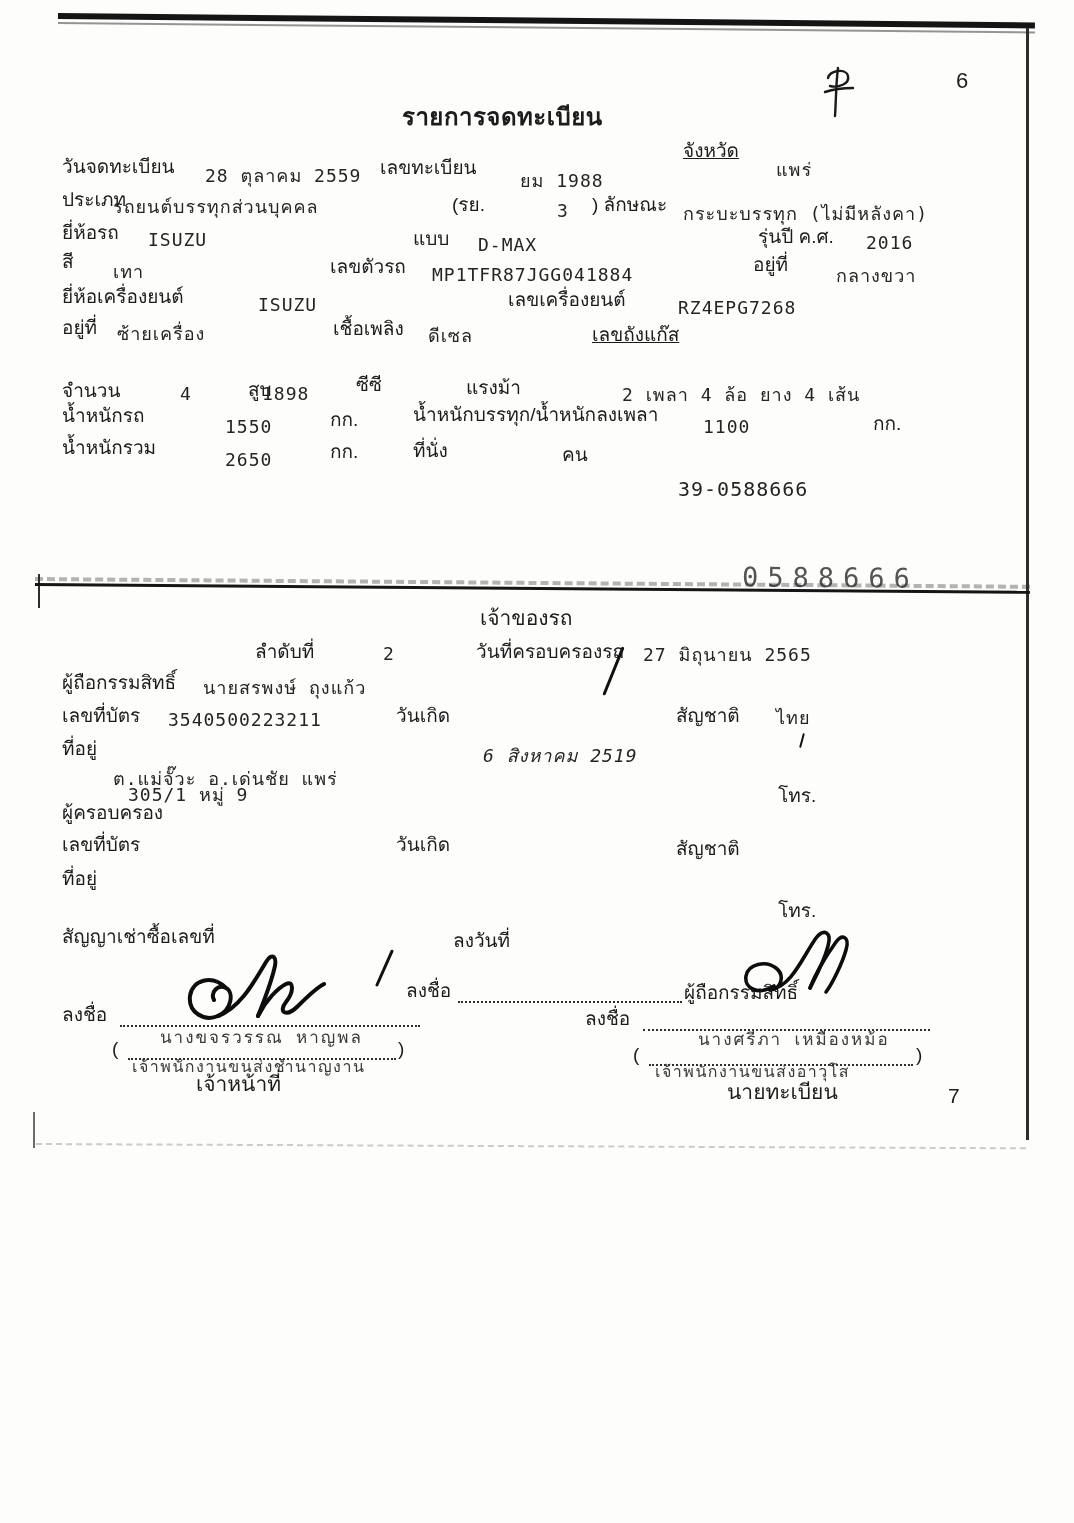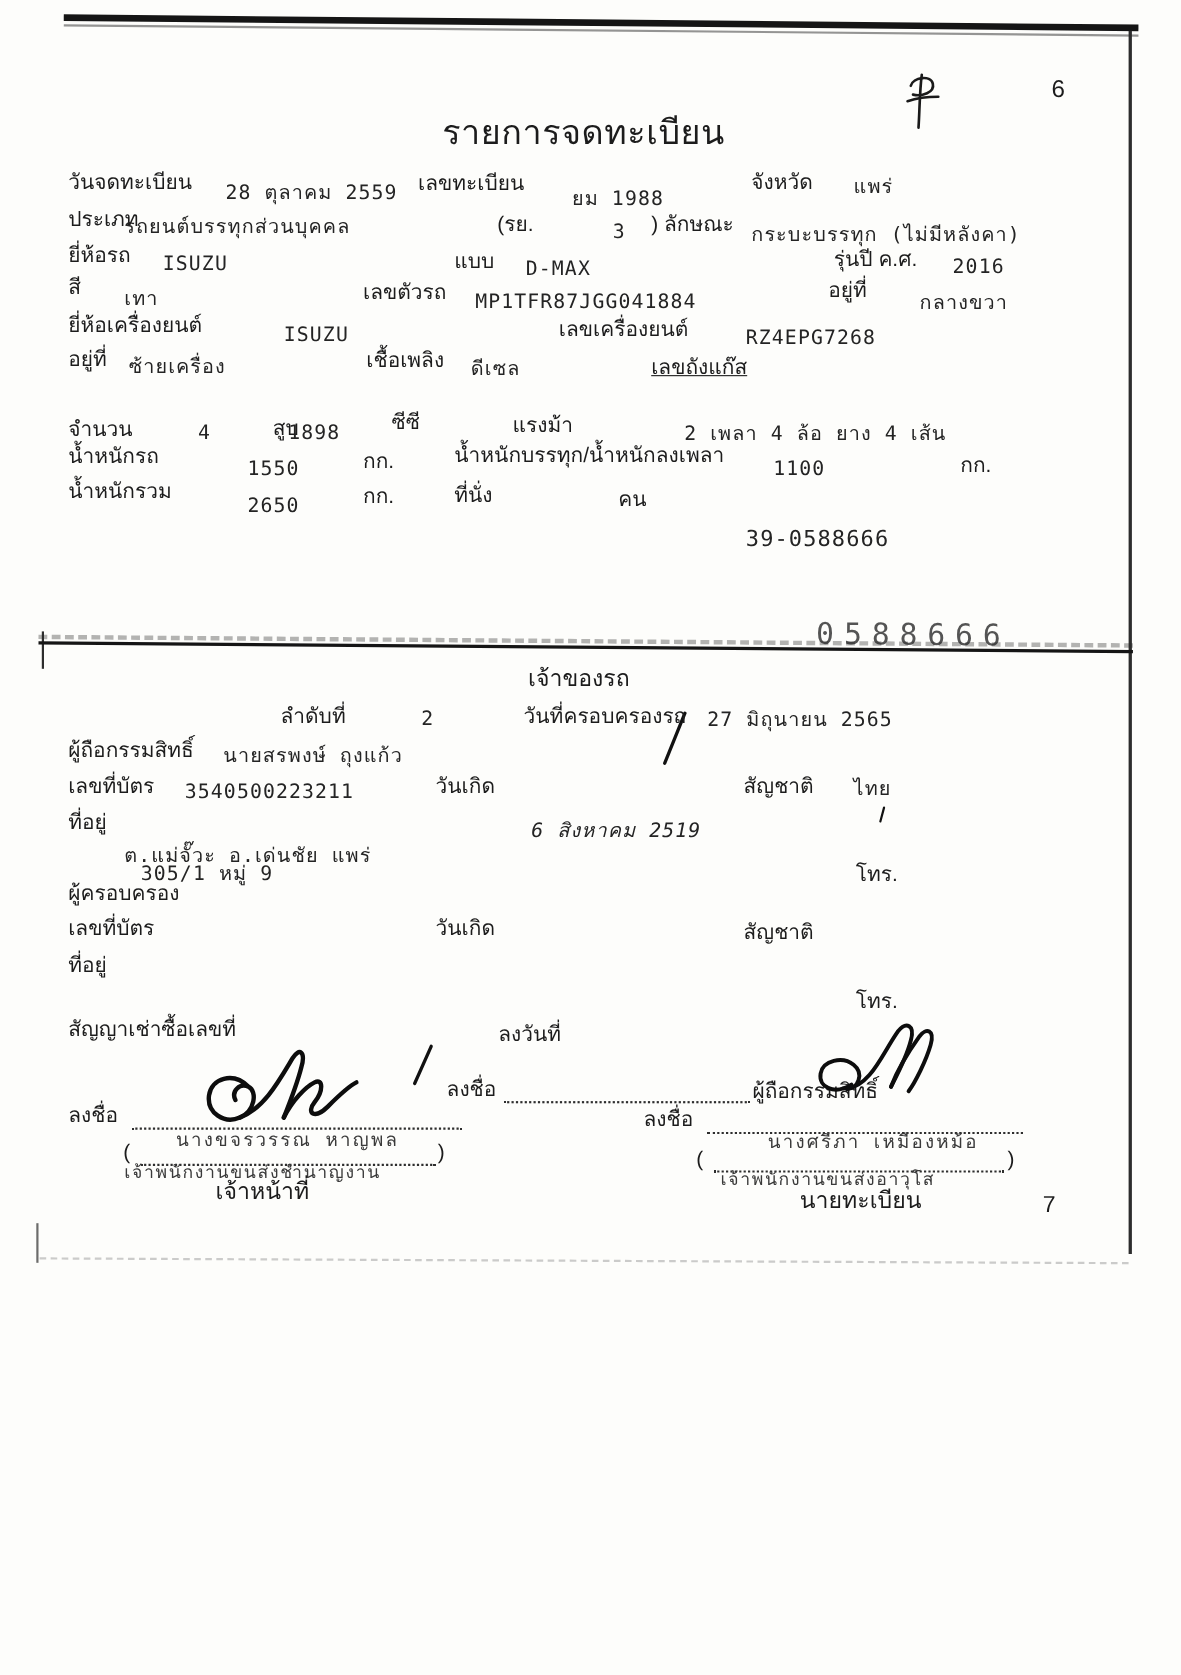--- a/index.html
+++ b/index.html
@@ -4,21 +4,21 @@
 <style>
   html,body{margin:0;padding:0;background:#ffffff;}
   .doc{
     position:relative;width:1074px;height:1523px;margin:0 auto;
     background:#fdfdfb;overflow:hidden;
     font-family:"Liberation Sans","DejaVu Sans",sans-serif;color:#1c1c1c;
   }
   .t{position:absolute;white-space:nowrap;font-size:19px;line-height:1.15;}
   .tw{font-family:"DejaVu Sans Mono","Liberation Mono",monospace;font-size:18px;letter-spacing:1px;color:#242424;}
   .b{font-weight:normal;}
-  .center-title{font-size:31px;font-weight:normal;letter-spacing:.5px;}
+  .center-title{font-size:24px;font-weight:bold;letter-spacing:.5px;}
   .dots{position:absolute;border-bottom:2.6px dotted #2e2e2e;height:20px;}
   .vline{position:absolute;background:#2d2d2d;}
   .hline{position:absolute;background:#151515;}
   .slash{position:absolute;background:#111;width:2.5px;border-radius:2px;}
   .faintnum{
     position:absolute;font-family:"DejaVu Sans Mono","Liberation Mono",monospace;
     font-size:27px;letter-spacing:9px;color:#303030;opacity:.82;transform:rotate(.5deg);
   }
   .stampname{font-size:17px;letter-spacing:2px;color:#3a3a3a;}
   .stamppos{font-size:16px;letter-spacing:1.5px;color:#3a3a3a;}
@@ -41,21 +41,21 @@
     </g>
   </svg>
   <span class="t" style="left:956px;top:68px;font-size:22px;">6</span>
 
   <span class="t center-title" style="left:402px;top:103px;">รายการจดทะเบียน</span>
 
   <span class="t" style="left:62px;top:156px;">วันจดทะเบียน</span>
   <span class="t tw" style="left:205px;top:166px;">28 ตุลาคม 2559</span>
   <span class="t" style="left:380px;top:157px;">เลขทะเบียน</span>
   <span class="t tw" style="left:520px;top:171px;">ยม 1988</span>
-  <span class="t" style="left:683px;top:156px;">จังหวัด</span>
+  <span class="t" style="left:683px;top:140px;text-decoration:underline;">จังหวัด</span>
   <span class="t tw" style="left:776px;top:160px;">แพร่</span>
 
   <span class="t" style="left:62px;top:189px;">ประเภท</span>
   <span class="t tw" style="left:113px;top:197px;">รถยนต์บรรทุกส่วนบุคคล</span>
   <span class="t" style="left:452px;top:194px;">(รย.</span>
   <span class="t tw" style="left:557px;top:201px;">3</span>
   <span class="t" style="left:592px;top:194px;">) ลักษณะ</span>
   <span class="t tw" style="left:683px;top:204px;">กระบะบรรทุก (ไม่มีหลังคา)</span>
 
   <span class="t" style="left:62px;top:222px;">ยี่ห้อรถ</span>
@@ -163,21 +163,21 @@
     <g fill="none" stroke="#0d0d0d" stroke-width="4" stroke-linecap="round">
       <path d="M44,40 C30,26 10,32 8,48 C6,64 22,74 36,68 C50,62 52,44 44,40 C36,36 28,44 32,52"></path>
       <path d="M36,68 C58,60 72,34 84,14 C90,4 96,8 92,22 C88,38 80,58 76,68"></path>
       <path d="M76,68 C84,52 96,40 104,36 C112,32 112,44 104,54 C96,64 104,70 116,58 C126,48 134,40 142,36"></path>
     </g>
   </svg>
   <span class="t tw stampname" style="left:160px;top:1028px;">นางขจรวรรณ หาญพล</span>
   <span class="t" style="left:112px;top:1038px;">(</span>
   <div class="dots" style="left:128px;top:1038px;width:268px;"></div>
   <span class="t" style="left:398px;top:1038px;">)</span>
-  <span class="t tw stamppos" style="left:113px;top:1058px;font-family:Liberation Serif, serif;">เจ้าพนักงานขนส่งชำนาญงาน</span>
+  <span class="t tw stamppos" style="left:132px;top:1058px;">เจ้าพนักงานขนส่งชำนาญงาน</span>
   <span class="t b" style="left:196px;top:1072px;font-size:21px;">เจ้าหน้าที่</span>
 
   <span class="t" style="left:585px;top:1008px;">ลงชื่อ</span>
   <div class="dots" style="left:643px;top:1009px;width:287px;"></div>
   <span class="t tw stampname" style="left:698px;top:1030px;">นางศรีภา เหมืองหม้อ</span>
   <span class="t" style="left:633px;top:1044px;">(</span>
   <div class="dots" style="left:649px;top:1044px;width:264px;"></div>
   <span class="t" style="left:916px;top:1044px;">)</span>
   <span class="t tw stamppos" style="left:655px;top:1063px;">เจ้าพนักงานขนส่งอาวุโส</span>
   <span class="t b" style="left:727px;top:1080px;font-size:21px;">นายทะเบียน</span>

